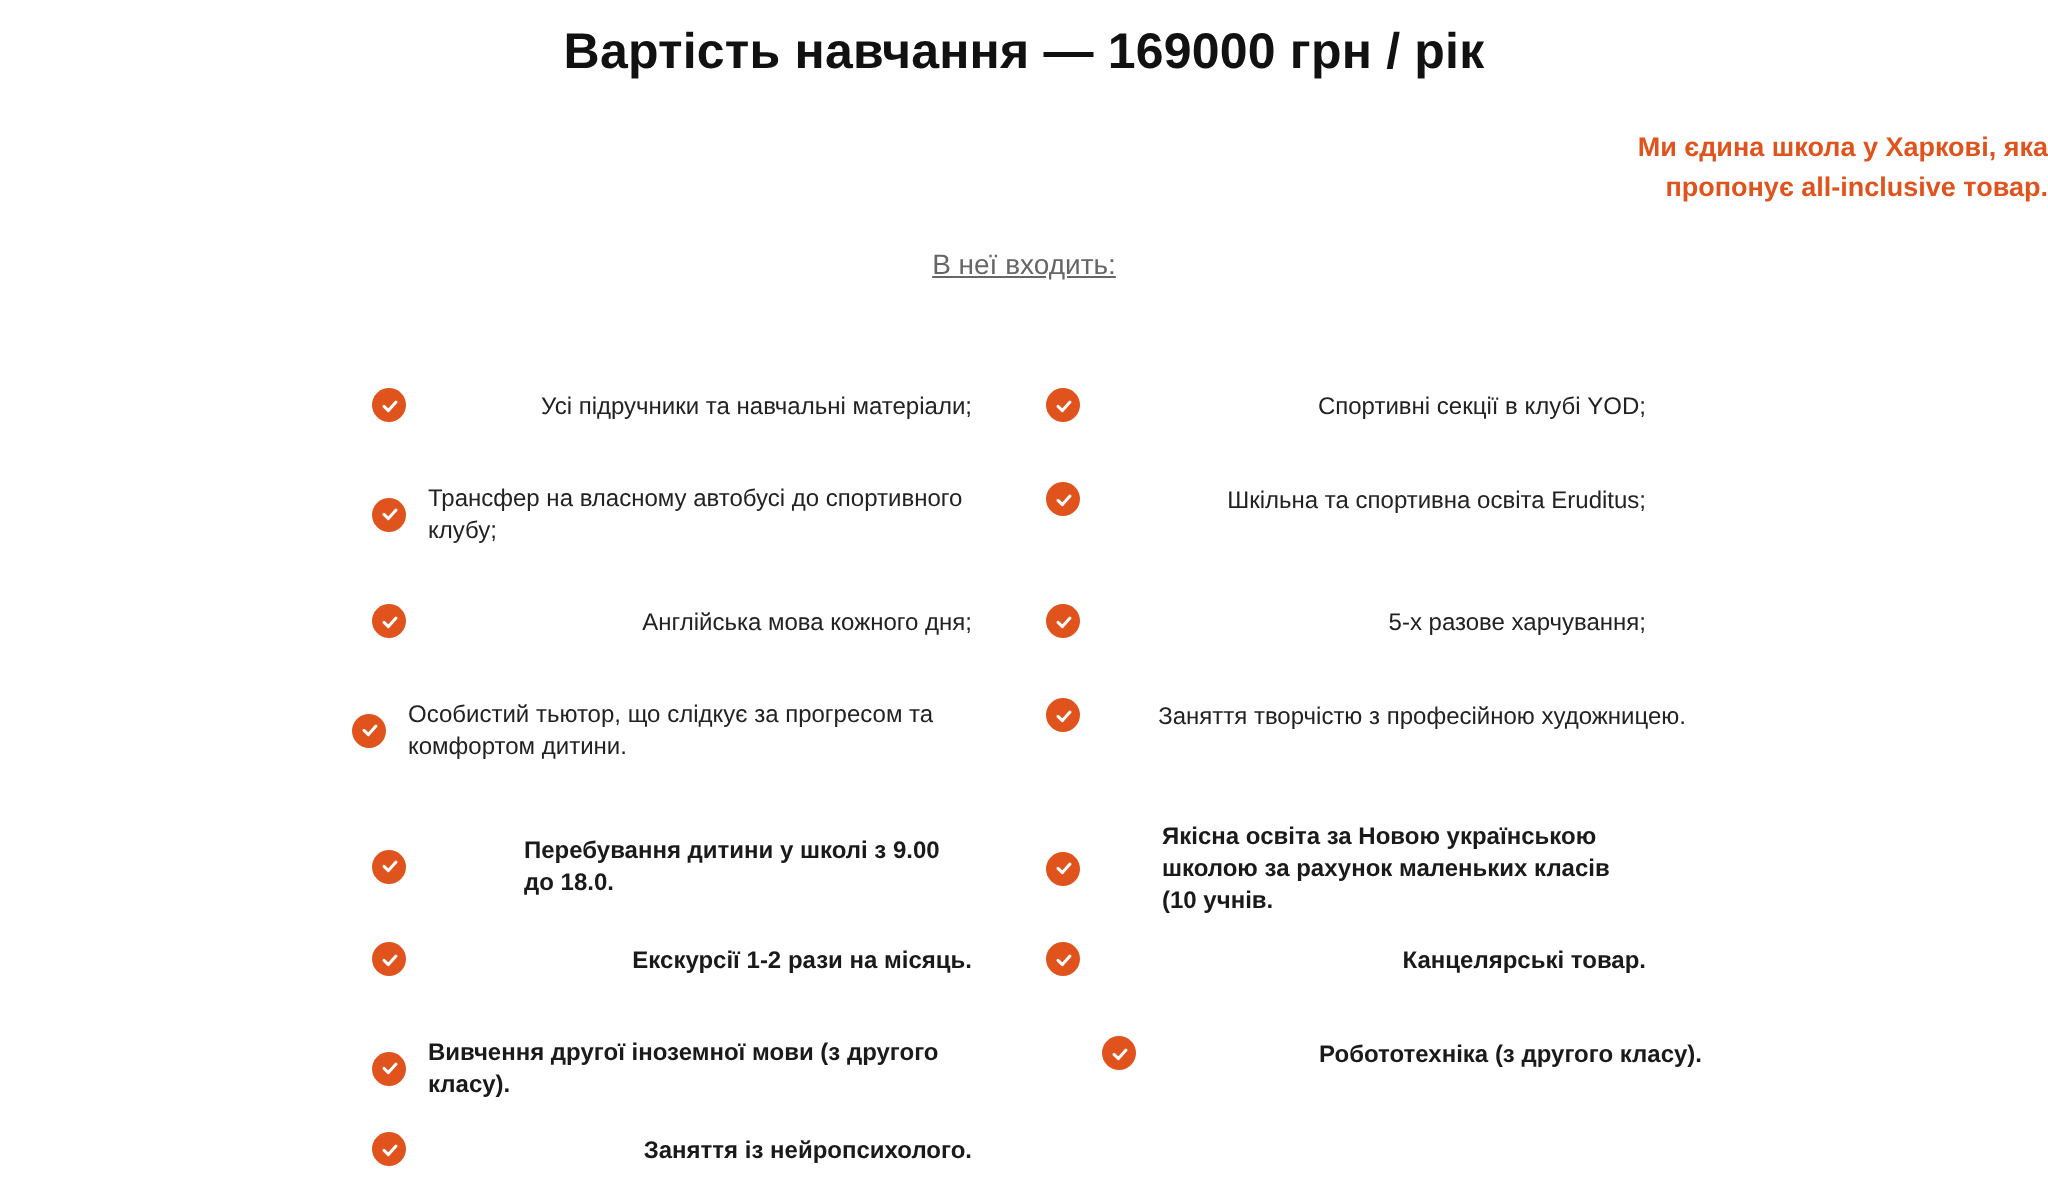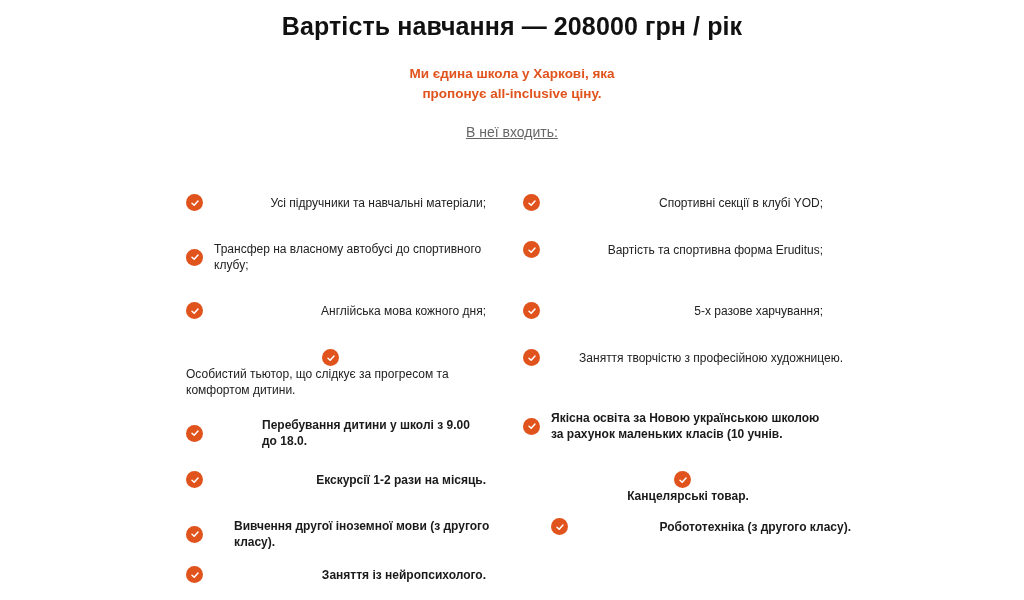--- a/index.html
+++ b/index.html
@@ -1,32 +1,32 @@
 <!DOCTYPE html>
 <html><head>
 <meta charset="utf-8">
 <style>
   html, body { margin:0; padding:0; background:#ffffff; }
   body { width:1024px; height:600px; overflow:hidden; position:relative; font-family:"Liberation Sans", sans-serif; color:#222; }
   .title { position:absolute; top:12px; left:0; width:1024px; text-align:center; font-size:25px; font-weight:bold; color:#111; letter-spacing:0.1px; }
-  .subtitle { position:absolute; top:64px; left:0; width:1024px; text-align:center; font-size:13.5px; font-weight:bold; color:#e0531c; line-height:20px; }
+  .subtitle { position:absolute; top:64px; left:0; width:1024px; text-align:right; font-size:13.5px; font-weight:bold; color:#e0531c; line-height:20px; }
   .intro { position:absolute; top:124px; left:0; width:1024px; text-align:center; font-size:14px; color:#666;text-decoration:underline; }
   .item { position:absolute; display:flex; align-items:center; width:300px;justify-content:space-between; }
   .check { width:17px; height:17px; border-radius:50%; background:#e0531c; flex:0 0 17px; display:flex; align-items:center; justify-content:center; margin-right:11px; }
   .check svg { width:10px; height:10px; }
   .itext { font-size:12px; line-height:16px; color:#222; }
   .itext.bold { font-weight:bold; color:#1a1a1a; }
 </style>
 </head>
 <body>
 
-<div class="title">Вартість навчання — 208000 грн / рік</div>
+<div class="title">Вартість навчання — 169000 грн / рік</div>
 <div class="subtitle">
   <div>Ми єдина школа у Харкові, яка</div>
-  <div>пропонує all-inclusive ціну.</div>
+  <div>пропонує all-inclusive товар.</div>
 </div>
 <div class="intro">В неї входить:</div>
 
 <div class="item" style="left:186px; top:194px;">
   <span class="check">
       <svg viewBox="0 0 10 10">
         <path d="M2 5.2 L4.2 7.3 L8 3" stroke="#fff" stroke-width="1.5" fill="none" stroke-linecap="round" stroke-linejoin="round"></path>
       </svg>
     </span>
   <span class="itext">Усі підручники та навчальні матеріали;</span>
@@ -40,21 +40,21 @@
   <span class="itext">Трансфер на власному автобусі до спортивного клубу;</span>
 </div>
 <div class="item" style="left:186px; top:302px;">
   <span class="check">
       <svg viewBox="0 0 10 10">
         <path d="M2 5.2 L4.2 7.3 L8 3" stroke="#fff" stroke-width="1.5" fill="none" stroke-linecap="round" stroke-linejoin="round"></path>
       </svg>
     </span>
   <span class="itext">Англійська мова кожного дня;</span>
 </div>
-<div class="item" style="left:186px; top:349px;flex-direction:column;">
+<div class="item" style="left:176px; top:349px;">
   <span class="check">
       <svg viewBox="0 0 10 10">
         <path d="M2 5.2 L4.2 7.3 L8 3" stroke="#fff" stroke-width="1.5" fill="none" stroke-linecap="round" stroke-linejoin="round"></path>
       </svg>
     </span>
   <span class="itext">Особистий тьютор, що слідкує за прогресом та комфортом дитини.</span>
 </div>
 <div class="item" style="left:186px; top:417px;gap:48px;">
   <span class="check">
       <svg viewBox="0 0 10 10">
@@ -64,21 +64,21 @@
   <span class="itext bold">Перебування дитини у школі з 9.00 до 18.0.</span>
 </div>
 <div class="item" style="left:186px; top:471px;">
   <span class="check">
       <svg viewBox="0 0 10 10">
         <path d="M2 5.2 L4.2 7.3 L8 3" stroke="#fff" stroke-width="1.5" fill="none" stroke-linecap="round" stroke-linejoin="round"></path>
       </svg>
     </span>
   <span class="itext bold">Екскурсії 1-2 рази на місяць.</span>
 </div>
-<div class="item" style="left:186px; top:518px; width:320px;gap:20px;">
+<div class="item" style="left:186px; top:518px; width:320px;">
   <span class="check">
       <svg viewBox="0 0 10 10">
         <path d="M2 5.2 L4.2 7.3 L8 3" stroke="#fff" stroke-width="1.5" fill="none" stroke-linecap="round" stroke-linejoin="round"></path>
       </svg>
     </span>
   <span class="itext bold">Вивчення другої іноземної мови (з другого класу).</span>
 </div>
 <div class="item" style="left:186px; top:566px;">
   <span class="check">
       <svg viewBox="0 0 10 10">
@@ -95,47 +95,47 @@
       </svg>
     </span>
   <span class="itext">Спортивні секції в клубі YOD;</span>
 </div>
 <div class="item" style="left:523px; top:241px;">
   <span class="check">
       <svg viewBox="0 0 10 10">
         <path d="M2 5.2 L4.2 7.3 L8 3" stroke="#fff" stroke-width="1.5" fill="none" stroke-linecap="round" stroke-linejoin="round"></path>
       </svg>
     </span>
-  <span class="itext">Вартість та спортивна форма Eruditus;</span>
+  <span class="itext">Шкільна та спортивна освіта Eruditus;</span>
 </div>
 <div class="item" style="left:523px; top:302px;">
   <span class="check">
       <svg viewBox="0 0 10 10">
         <path d="M2 5.2 L4.2 7.3 L8 3" stroke="#fff" stroke-width="1.5" fill="none" stroke-linecap="round" stroke-linejoin="round"></path>
       </svg>
     </span>
   <span class="itext">5-х разове харчування;</span>
 </div>
 <div class="item" style="left:523px; top:349px; width:320px;">
   <span class="check">
       <svg viewBox="0 0 10 10">
         <path d="M2 5.2 L4.2 7.3 L8 3" stroke="#fff" stroke-width="1.5" fill="none" stroke-linecap="round" stroke-linejoin="round"></path>
       </svg>
     </span>
   <span class="itext">Заняття творчістю з професійною художницею.</span>
 </div>
-<div class="item" style="left:523px; top:410px;">
+<div class="item" style="left:523px; top:410px;gap:30px;">
   <span class="check">
       <svg viewBox="0 0 10 10">
         <path d="M2 5.2 L4.2 7.3 L8 3" stroke="#fff" stroke-width="1.5" fill="none" stroke-linecap="round" stroke-linejoin="round"></path>
       </svg>
     </span>
   <span class="itext bold">Якісна освіта за Новою українською школою за рахунок маленьких класів (10 учнів.</span>
 </div>
-<div class="item" style="left:538px; top:471px;flex-direction:column;">
+<div class="item" style="left:523px; top:471px;">
   <span class="check">
       <svg viewBox="0 0 10 10">
         <path d="M2 5.2 L4.2 7.3 L8 3" stroke="#fff" stroke-width="1.5" fill="none" stroke-linecap="round" stroke-linejoin="round"></path>
       </svg>
     </span>
   <span class="itext bold">Канцелярські товар.</span>
 </div>
 <div class="item" style="left:523px; top:518px;padding-left:28px;">
   <span class="check">
       <svg viewBox="0 0 10 10">

